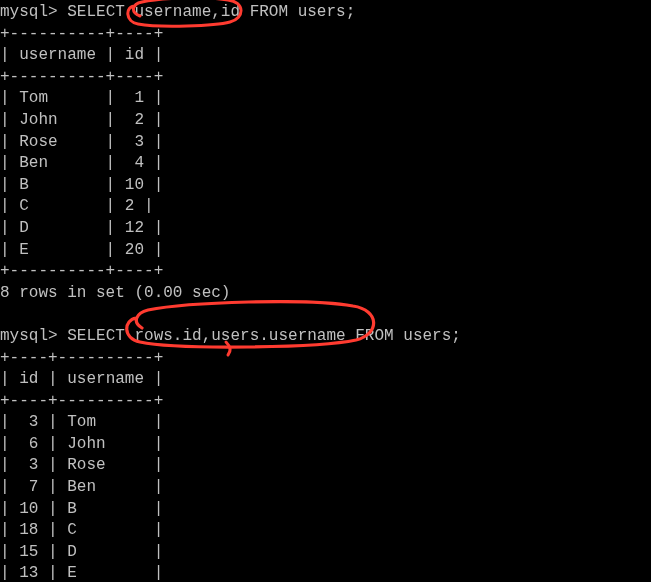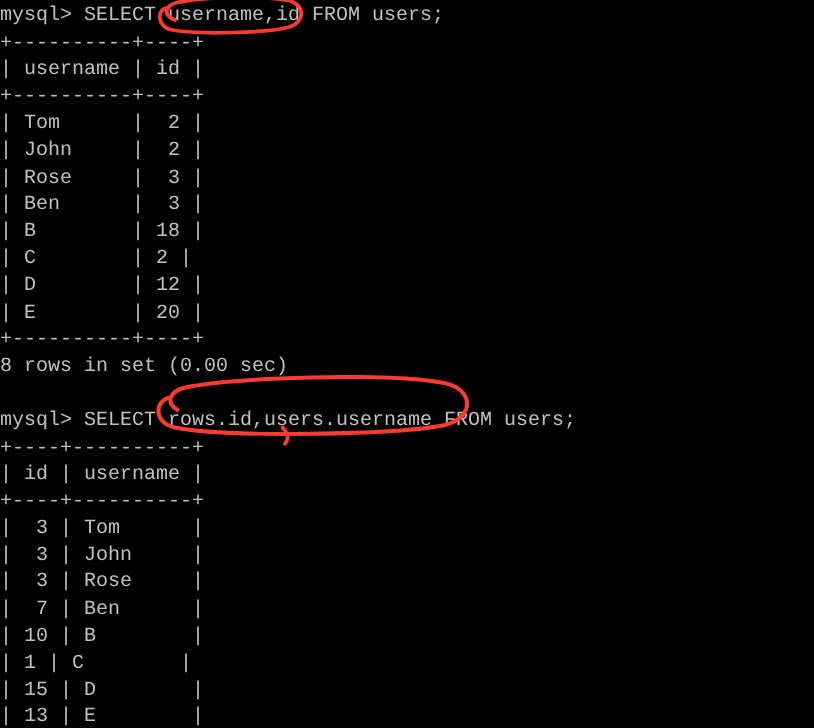--- a/index.html
+++ b/index.html
@@ -30,42 +30,42 @@
       display: block;
     }
   </style>
 </head>
 <body>
 
 <div class="line"><span>mysql&gt; </span><span>SELECT username,id FROM users;</span></div>
 <div class="line">+----------+----+</div>
 <div class="line">| <span>username</span> | <span>id</span> |</div>
 <div class="line">+----------+----+</div>
-<div class="line">| Tom      |  2 |</div>
+<div class="line">| Tom      |  1 |</div>
 <div class="line">| John     |  2 |</div>
 <div class="line">| Rose     |  3 |</div>
-<div class="line">| Ben      |  3 |</div>
-<div class="line">| B        | 18 |</div>
+<div class="line">| Ben      |  4 |</div>
+<div class="line">| B        | 10 |</div>
 <div class="line">| C        | 2 |</div>
 <div class="line">| D        | 12 |</div>
 <div class="line">| E        | 20 |</div>
 <div class="line">+----------+----+</div>
 <div class="line">8 rows in set (0.00 sec)</div>
 <div class="line"> </div>
 
 <div class="line"><span>mysql&gt; </span><span>SELECT rows.id,users.username FROM users;</span></div>
 <div class="line">+----+----------+</div>
 <div class="line">| <span>id</span> | <span>username</span> |</div>
 <div class="line">+----+----------+</div>
 <div class="line">|  3 | Tom      |</div>
-<div class="line">|  3 | John     |</div>
+<div class="line">|  6 | John     |</div>
 <div class="line">|  3 | Rose     |</div>
 <div class="line">|  7 | Ben      |</div>
 <div class="line">| 10 | B        |</div>
-<div class="line">| 1 | C        |</div>
+<div class="line">| 18 | C        |</div>
 <div class="line">| 15 | D        |</div>
 <div class="line">| 13 | E        |</div>
 
 <div class="annotation" style="left:120px; top:-6px;">
   <svg width="140" height="40" viewBox="0 0 140 40">
     <path d="M 15 12 C 5 12, 5 28, 18 30 C 40 34, 95 32, 110 28 C 125 24, 125 8, 108 6 C 85 2, 40 4, 22 8 C 12 10, 10 18, 20 22" fill="none" stroke="#ff3b30" stroke-width="3" stroke-linecap="round" stroke-linejoin="round"></path>
   </svg>
 </div>
 
 <div class="annotation" style="left:118px; top:300px;">

